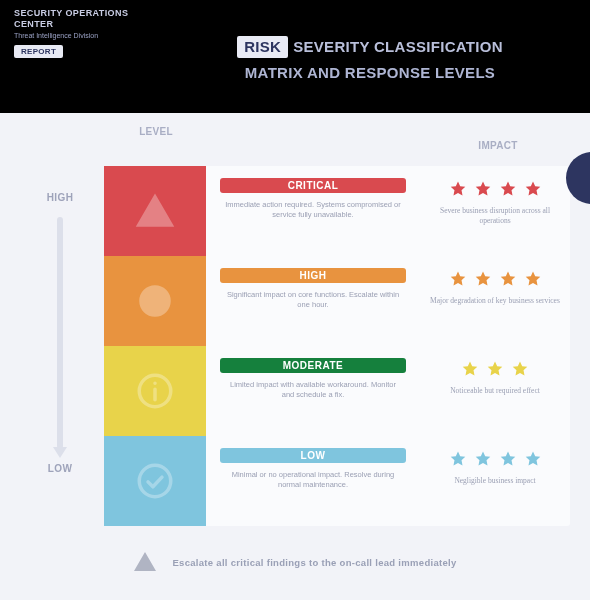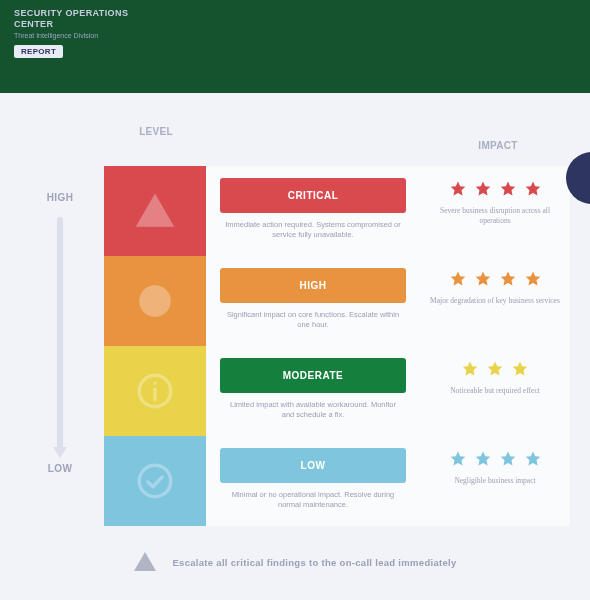--- a/index.html
+++ b/index.html
@@ -6,22 +6,22 @@
   body{
     width:590px;height:600px;
     background:#f2f3f8;
     font-family:"Liberation Sans", sans-serif;
     overflow:hidden;
     position:relative;
   }
 
   
   .header{
-    position:absolute;left:0;top:0;width:590px;height:93px;
-    background:#14532d;
+    position:absolute;left:0;top:0;width:590px;height:113px;
+    background:#000000;
     overflow:hidden;
   }
   .brand{
     position:absolute;left:14px;top:8px;width:150px;
   }
   .brand-name{
     font-size:9px;font-weight:bold;color:#c9cde4;letter-spacing:.4px;
     line-height:11px;
   }
   .brand-sub{
@@ -112,21 +112,21 @@
     width:42px;height:42px;opacity:.30;
   }
   .tile-icon svg{width:42px;height:42px;display:block;}
 
   
   .desc{
     flex:1 1 auto;padding:12px 14px 8px 14px;text-align:center;
     display:flex;flex-direction:column;align-items:center;
   }
   .desc-title{
-    width:100%;padding:12px 4px;border-radius:3px;
+    width:100%;padding:2px 4px;border-radius:3px;
     font-size:10px;font-weight:bold;color:#ffffff;letter-spacing:.5px;
     text-transform:uppercase;box-sizing:border-box;
   }
   .desc-body{
     margin-top:7px;font-size:7.5px;line-height:10px;color:#9ba0b4;
     max-width:180px;
   }
 
   
   .impact{
@@ -154,20 +154,26 @@
 </head>
 <body>
 
 <div class="header">
   <div class="brand">
     <div class="brand-name">SECURITY OPERATIONS CENTER</div>
     <div class="brand-sub">Threat Intelligence Division</div>
     <span class="brand-tag">REPORT</span>
   </div>
 
+  <div class="title-wrap">
+    <div class="title-line1">
+      <span class="title-kw">RISK</span><span>SEVERITY CLASSIFICATION</span>
+    </div>
+    <div class="title-line2">MATRIX AND RESPONSE LEVELS</div>
+  </div>
 </div>
 <div class="header-circle"></div>
 
 <div class="col-heads">
   <div class="ch ch-level">LEVEL</div>
   <div class="ch ch-impact">IMPACT</div>
 </div>
 
 <div class="scale">
   <div class="scale-label">HIGH</div>

